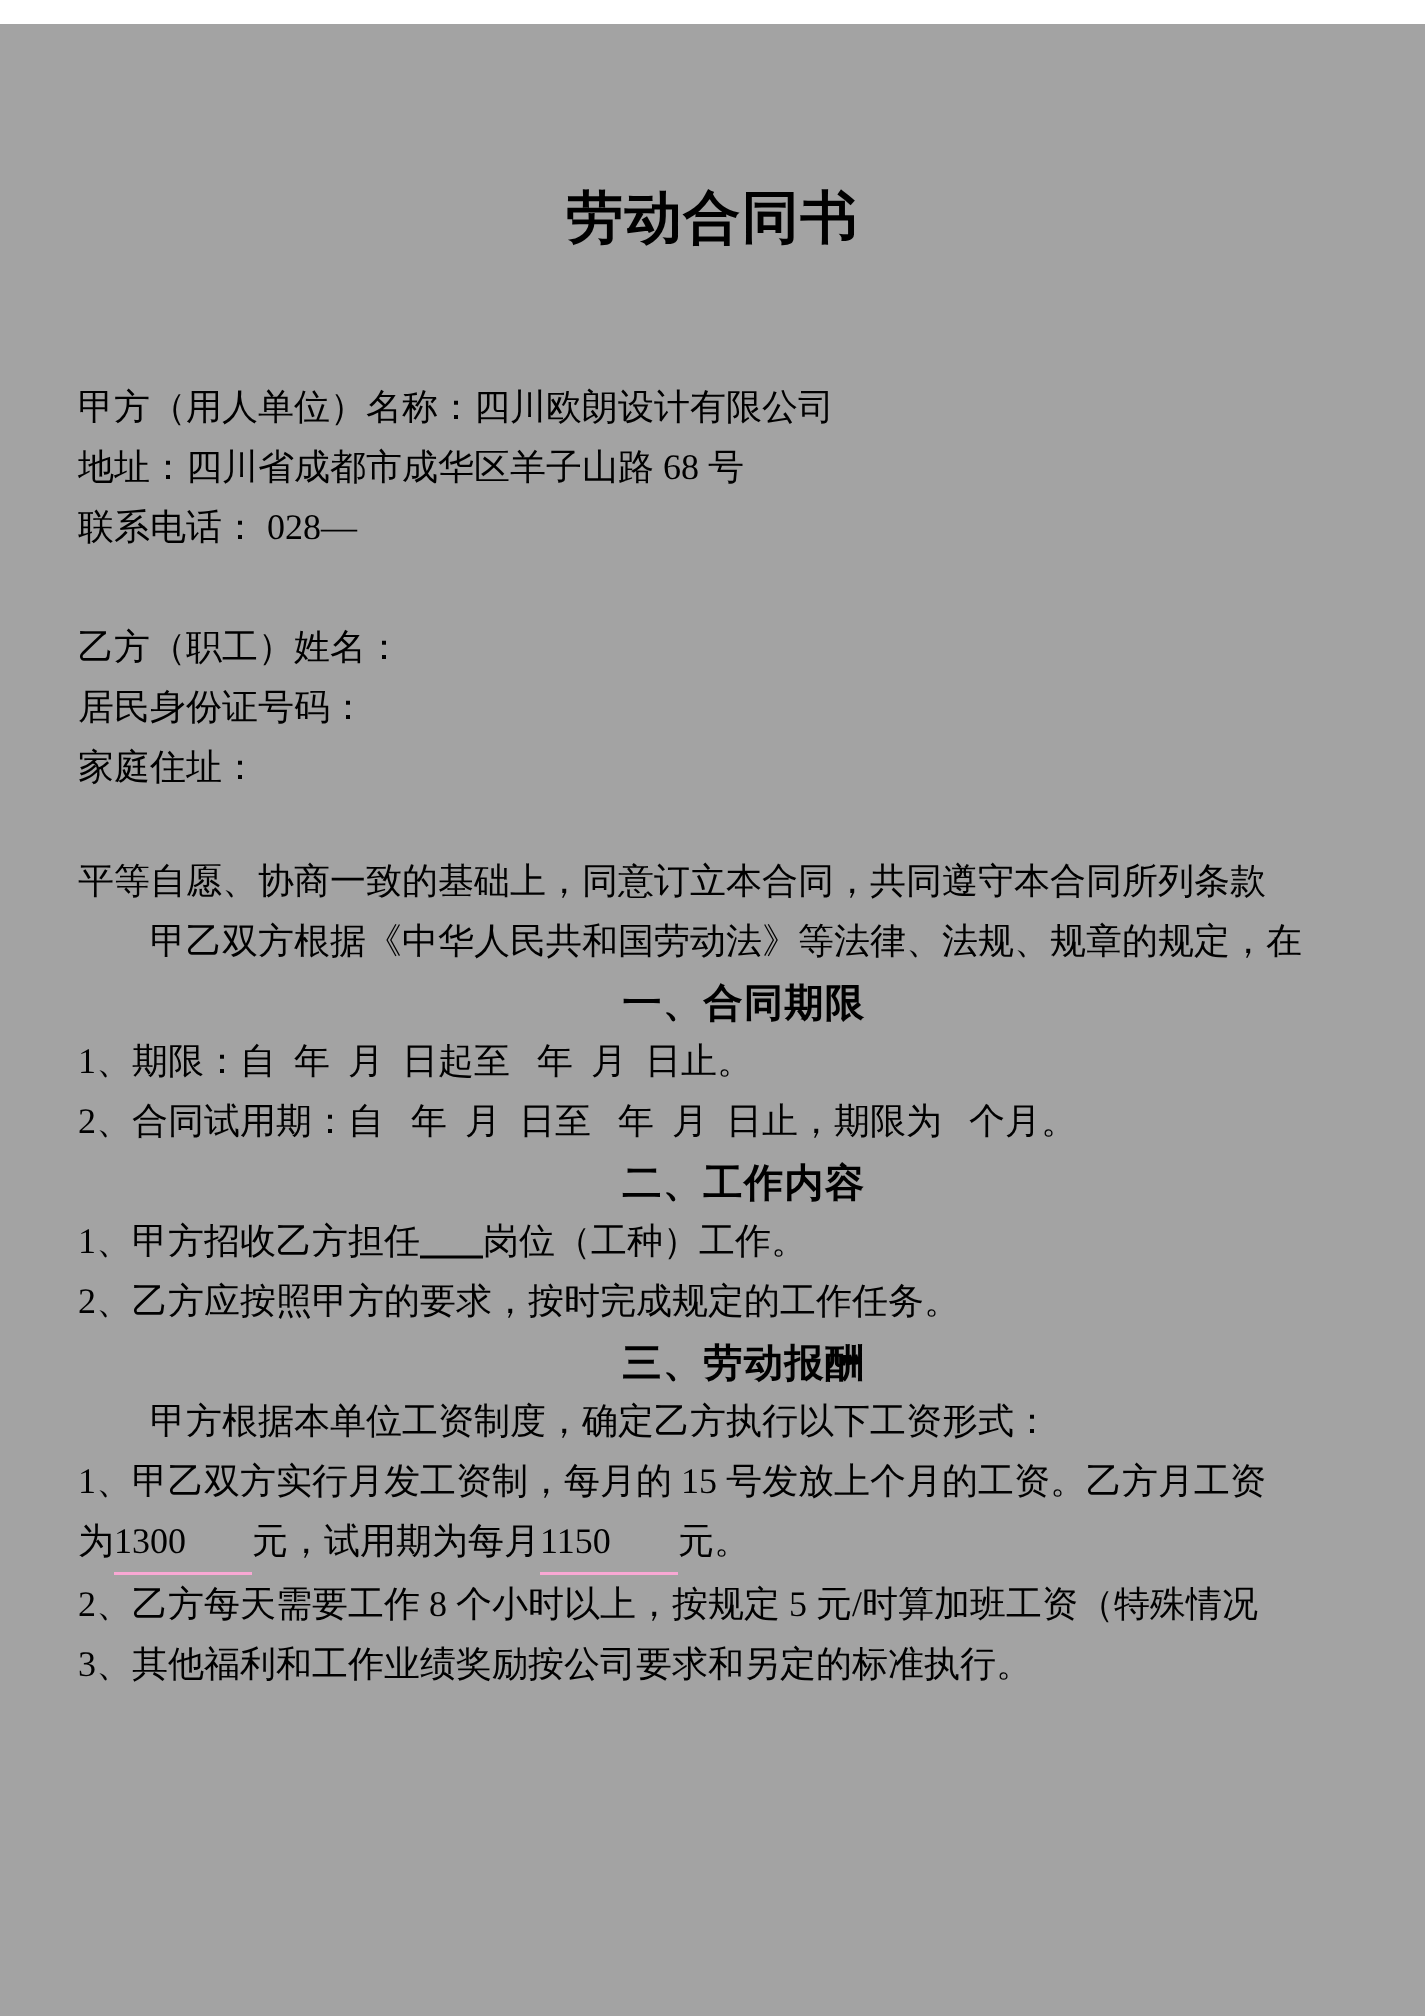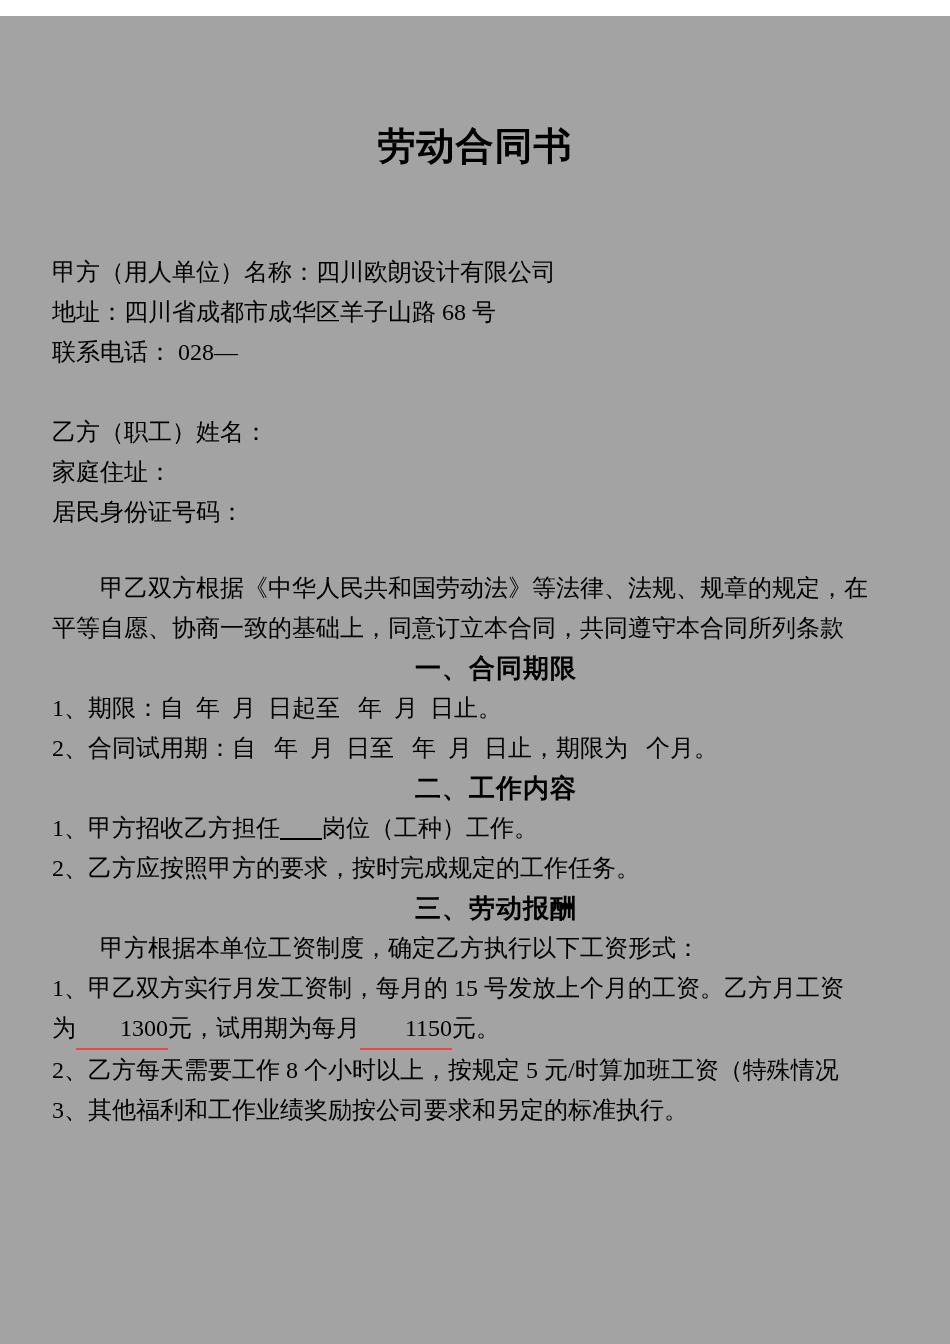--- a/index.html
+++ b/index.html
@@ -46,49 +46,49 @@
   .blank-underline {
     display: inline-block;
     width: 42px;
     height: 24px;
     border-bottom: 2px solid #000000;
     vertical-align: -4px;
   }
   .num-underline {
     display: inline-block;
     min-width: 92px;
-    text-align: right;
-    border-bottom: 2px solid #ef4444;
+    text-align: left;
+    border-bottom: 2px solid #f9a8d4;
   }
 </style>
 </head>
 <body>
 
 <div class="page">
 
   <h1 class="doc-title">劳动合同书</h1>
 
   <div class="spacer-78"></div>
 
   <div class="content">
 
     <p class="line">甲方（用人单位）名称：四川欧朗设计有限公司</p>
     <p class="line">地址：四川省成都市成华区羊子山路 68 号</p>
     <p class="line">联系电话： 028—</p>
 
     <div class="gap-40"></div>
 
     <p class="line">乙方（职工）姓名：</p>
+    <p class="line">居民身份证号码：</p>
     <p class="line">家庭住址：</p>
-    <p class="line">居民身份证号码：</p>
 
     <div class="gap-36"></div>
 
+    <p class="line">平等自愿、协商一致的基础上，同意订立本合同，共同遵守本合同所列条款</p>
     <p class="line">　　甲乙双方根据《中华人民共和国劳动法》等法律、法规、规章的规定，在</p>
-    <p class="line">平等自愿、协商一致的基础上，同意订立本合同，共同遵守本合同所列条款</p>
 
     <p class="line heading">一、合同期限</p>
     <p class="line">1、期限：自  年  月  日起至   年  月  日止。</p>
     <p class="line">2、合同试用期：自   年  月  日至   年  月  日止，期限为   个月。</p>
 
     <p class="line heading">二、工作内容</p>
     <p class="line"><span>1、甲方招收乙方担任</span><span class="blank-underline"></span><span>岗位（工种）工作。</span></p>
     <p class="line">2、乙方应按照甲方的要求，按时完成规定的工作任务。</p>
 
     <p class="line heading">三、劳动报酬</p>

